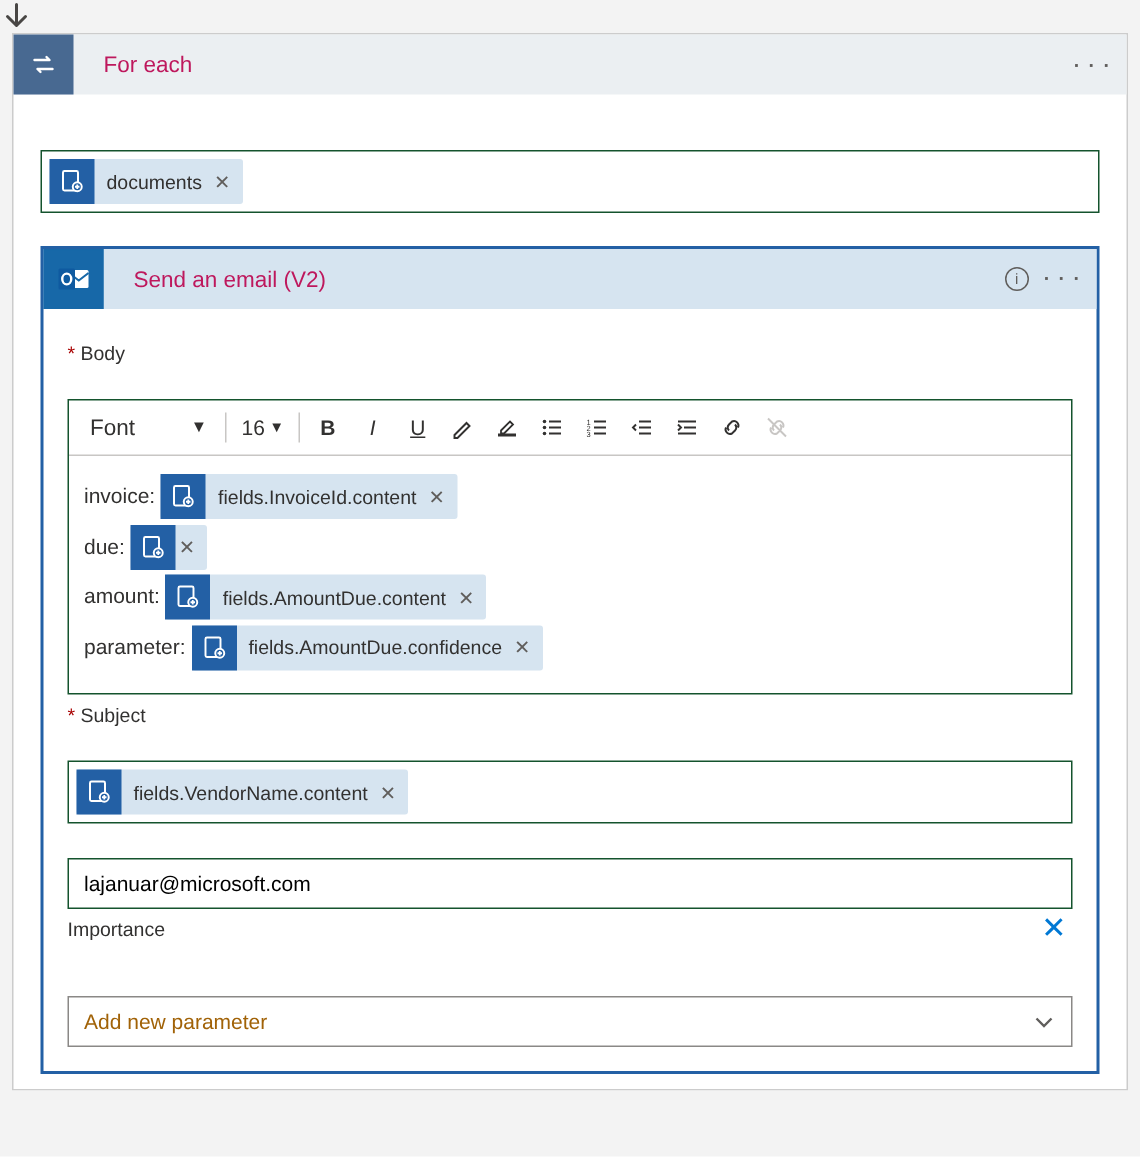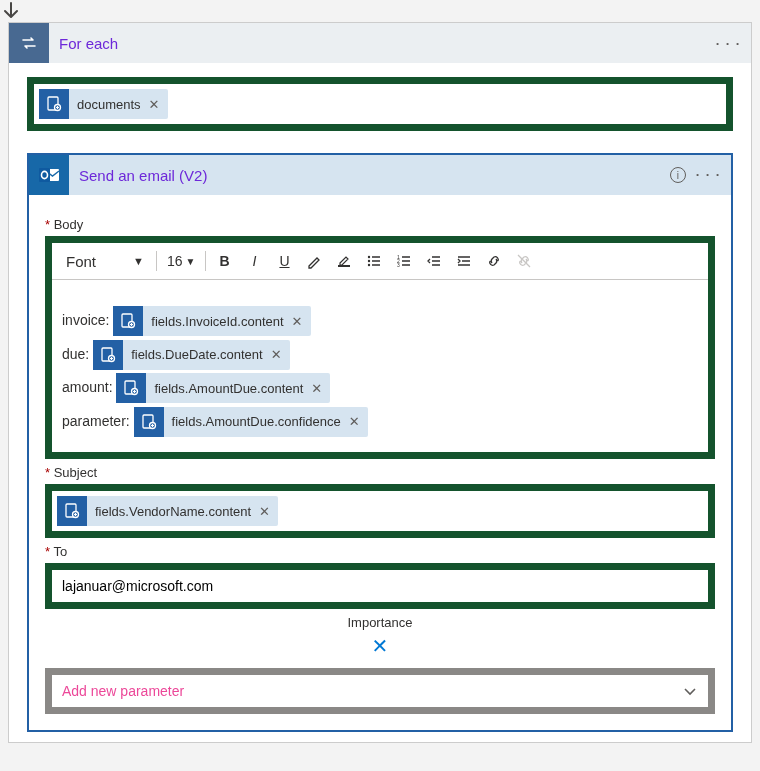--- a/index.html
+++ b/index.html
@@ -7,61 +7,61 @@
   .canvas { width:760px; margin:0 auto; background:#f3f3f3; padding:0; }
   .arrow-down { text-align:center; padding:2px 0 2px 0; color:#484644; font-size:20px; line-height:1;}
   .card { background:#fff; border:1px solid #ccc; margin:0 8px; }
   .foreach { border-color:#ccc; }
   .header { display:flex; align-items:center; height:40px; }
   .header.foreach-h { background:#ebeff2; }
   .header.email-h { background:#d6e4f0; }
   .header-icon { width:40px; height:40px; display:flex; align-items:center; justify-content:center; }
   .foreach-icon { background:#486991; color:#fff; }
   .email-icon { background:#1768a8; border:1px solid #1768a8; }
-  .header-title { flex:1; padding-left:10px; font-size:15px; color:#6d28d9; }
+  .header-title { flex:1; padding-left:20px; font-size:15px; color:#be185d; }
   .header-actions { padding:0 10px; display:flex; gap:10px; color:#605e5c;}
   .ellipsis { letter-spacing:1px; cursor:pointer; font-weight:bold;}
   .info-icn { width:16px; height:16px; border:1.2px solid #605e5c; border-radius:50%; display:inline-flex; align-items:center; justify-content:center; font-size:10px; font-style:normal; cursor:pointer;}
   .body-pad { padding:14px 18px 10px 18px; }
   .label { font-size:13px; color:#323130; margin:6px 0 4px 0; }
   .req::before { content:"* "; color:#a80000; }
   .tokenbox, .inputbox, .selectbox, .textarea-box {
-    border:7px solid #14532d; background:#fff; width:100%; font-size:14px;
+    border:1px solid #14532d; background:#fff; width:100%; font-size:14px;margin-top:23px;
   }
   .tokenbox { padding:5px; display:flex; flex-wrap:wrap; align-items:center; gap:4px; min-height:40px;}
   .inputbox { padding:8px 10px; }
   .selectbox { padding:8px 10px; display:flex; align-items:center; justify-content:space-between; cursor:pointer; }
   .textarea-box { padding:0; }
   .toolbar { border-bottom:none; padding:6px 8px; display:flex; align-items:center; gap:6px; flex-wrap:wrap;}
   .toolbar > * { height:24px; display:inline-flex; align-items:center; justify-content:center; cursor:pointer; font-size:14px; color:#323130; }
   .font-sel { min-width:90px; border:none; background:none; justify-content:space-between; padding:0 6px; font-size:15px;}
   .drop-caret { font-size:11px; }
   .divider { width:1px; background:#c8c6c4; height:20px; }
   .tb-btn { width:24px; }
   .bold { font-weight:bold; }
   .italic { font-style:italic; }
   .underline { text-decoration:underline; }
   .disabled { color:#c8c6c4; }
-  .richbody { padding:24px 10px 14px 10px; border-top:1px solid #c8c6c4; line-height:2.4;}
+  .richbody { padding:10px 10px 14px 10px; border-top:1px solid #c8c6c4; line-height:2.4;}
   .richbody .line { display:block; white-space:nowrap;}
   .token {
     display:inline-flex; align-items:center; height:30px;
     background:#d6e4f0; border-radius:2px; vertical-align:middle;
     font-size:13px;
   }
   .token-icn {
     width:30px; height:30px; background:#2360a5;
     display:inline-flex; align-items:center; justify-content:center;
   }
   .token-txt { padding:0 6px 0 8px; color:#323130; }
   .token-x { padding:0 8px 0 2px; color:#605e5c; cursor:pointer; font-size:13px;}
   .blueborder { border:2px solid #2360a5; }
   .connected { padding:8px 4px 2px 4px; color:#605e5c; font-size:13px;}
   .connected a { color:#0078d4; text-decoration:none; cursor:pointer; margin-left:4px;}
-  .row-label-x { display:flex; justify-content:space-between; align-items:center;flex-direction:column;}
+  .row-label-x { display:flex; justify-content:space-between; align-items:center;}
   .close-x { color:#0078d4; font-size:20px; cursor:pointer; padding:0 4px;}
   .chevd { color:#0078d4; }
   .chevd-grey { color:#605e5c; }
   svg { display:block; }
   .mb8 { margin-bottom:8px;}
   .pad-inner { padding:16px 16px 16px 16px;}
   .inner-gap { height:14px;}
   input.inputbox { font-family:inherit; outline:none;}
 </style>
 </head>
@@ -208,21 +208,20 @@
               <span class="line">
                 <span>due: </span>
                 <span class="token">
                   <span class="token-icn">
                       <svg width="18" height="18" viewBox="0 0 18 18">
                         <rect x="3" y="2" width="10" height="13" rx="1" stroke="#fff" stroke-width="1.3" fill="none"></rect>
                         <circle cx="12.5" cy="12.5" r="3" fill="#2360a5" stroke="#fff" stroke-width="1.3"></circle>
                         <path d="M12.5 11v3M11 12.5h3" stroke="#fff" stroke-width="1.2"></path>
                       </svg>
                     </span>
-                  <span class="token-txt">fields.DueDate.content</span>
                   <span class="token-x">✕</span>
                 </span>
               </span>
               <span class="line">
                 <span>amount: </span>
                 <span class="token">
                   <span class="token-icn">
                       <svg width="18" height="18" viewBox="0 0 18 18">
                         <rect x="3" y="2" width="10" height="13" rx="1" stroke="#fff" stroke-width="1.3" fill="none"></rect>
                         <circle cx="12.5" cy="12.5" r="3" fill="#2360a5" stroke="#fff" stroke-width="1.3"></circle>
@@ -258,32 +257,31 @@
                     <rect x="3" y="2" width="10" height="13" rx="1" stroke="#fff" stroke-width="1.3" fill="none"></rect>
                     <circle cx="12.5" cy="12.5" r="3" fill="#2360a5" stroke="#fff" stroke-width="1.3"></circle>
                     <path d="M12.5 11v3M11 12.5h3" stroke="#fff" stroke-width="1.2"></path>
                   </svg>
                 </span>
               <span class="token-txt">fields.VendorName.content</span>
               <span class="token-x">✕</span>
             </span>
           </div>
 
-          <div class="label req">To</div>
           <input class="inputbox" value="lajanuar@microsoft.com" style="">
 
           <div class="row-label-x">
             <div class="label">Importance</div>
             <span class="close-x">✕</span>
           </div>
 
           <div style="height:10px;"></div>
 
           <div class="selectbox" style="border-color:#8a8886;">
-            <span style="color:#ec4899;">Add new parameter</span>
+            <span style="color:#a16207;">Add new parameter</span>
             <span class="chevd-grey">
               <svg width="16" height="16" viewBox="0 0 16 16">
                   <path d="M3 6l5 5 5-5" stroke="#605e5c" stroke-width="1.6" fill="none"></path>
                 </svg>
             </span>
           </div>
 
 
         </div>
       </div>

